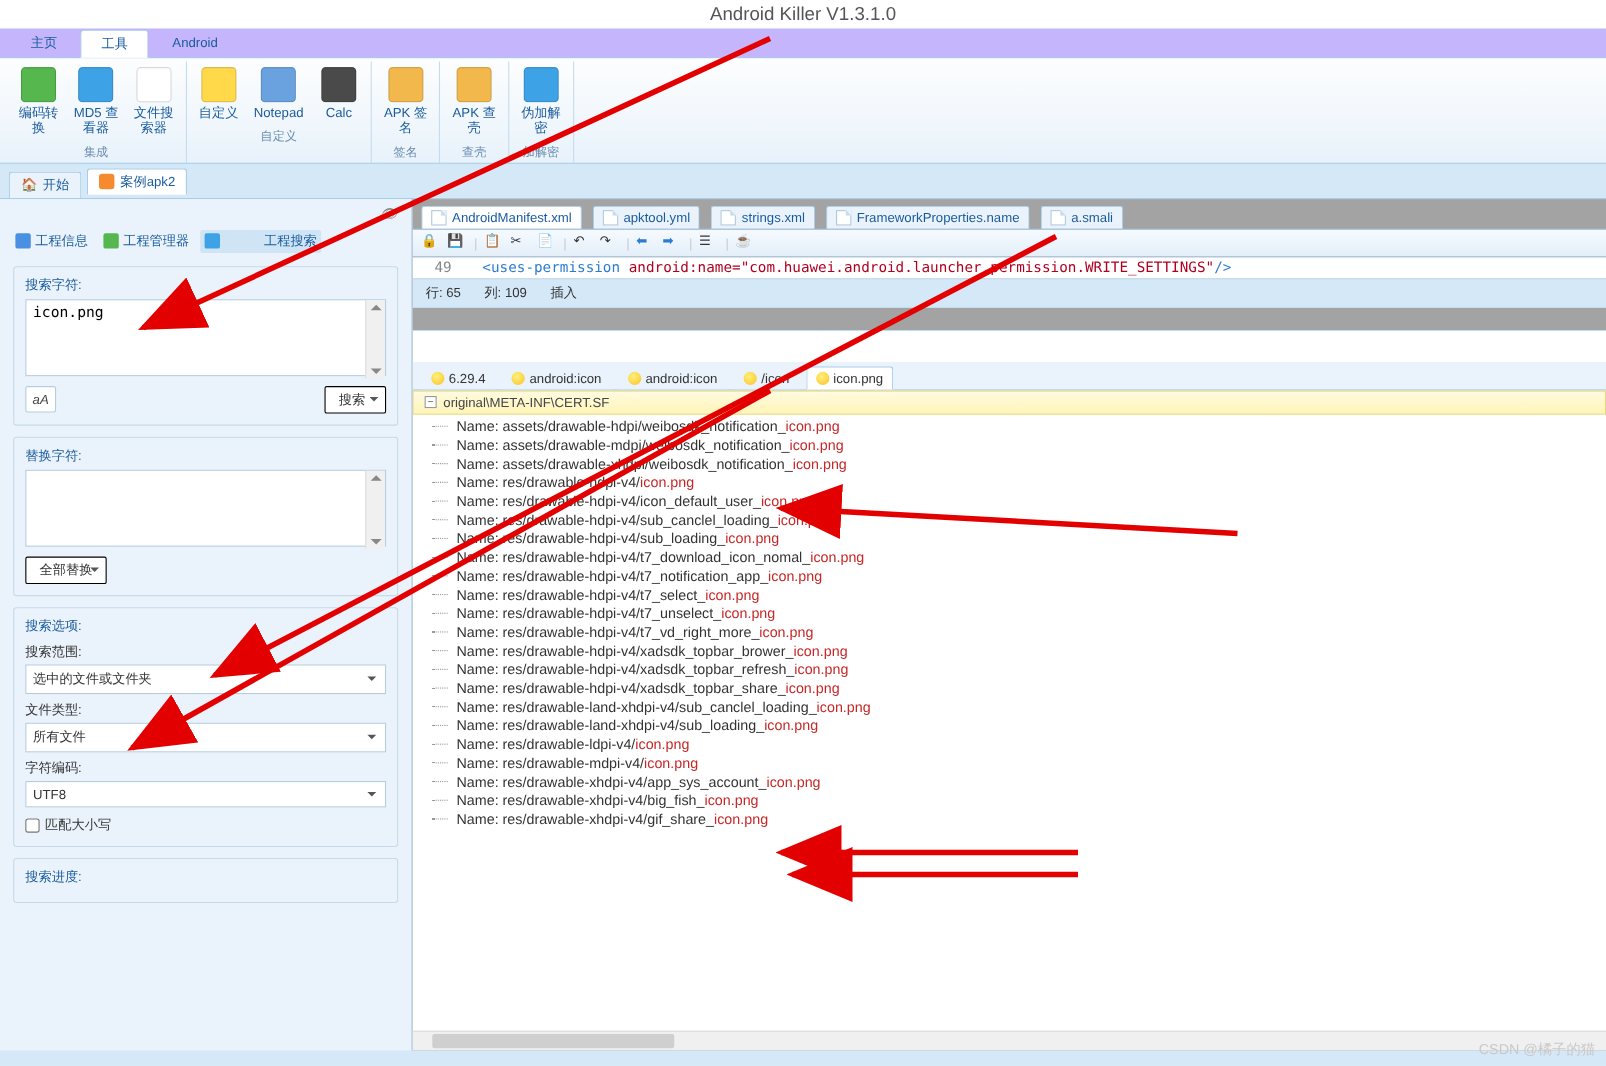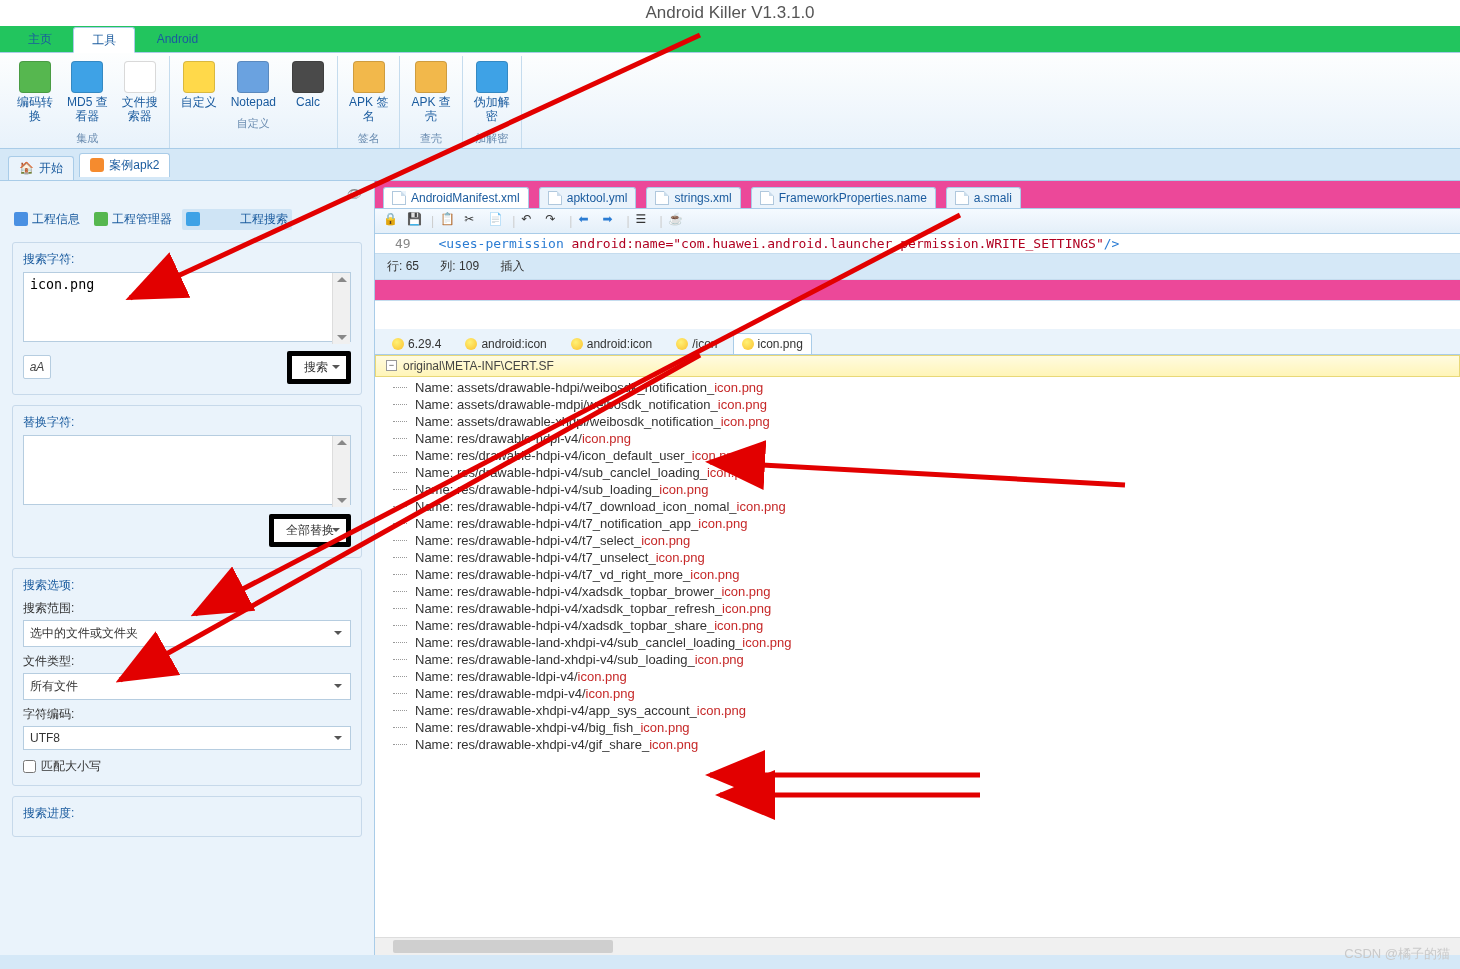--- a/index.html
+++ b/index.html
@@ -1,18 +1,18 @@
 <!DOCTYPE html>
 <html><head>
 <meta charset="utf-8">
 <style>
 * { box-sizing: border-box; margin: 0; padding: 0; }
 body { font-family: "Microsoft YaHei", Arial, sans-serif; font-size: 12px; background: #d5e8f7; color: #333; width: 1460px; height: 969px; overflow: hidden; position: relative; }
 .titlebar { text-align: center; padding: 3px 0; background: #fff; color: #555; font-size: 17px; }
-.menubar { background: #22c55e; padding: 0 10px; border-bottom: 1px solid #a9cce8; }
+.menubar { background: #c4b5fd; padding: 0 10px; border-bottom: 1px solid #a9cce8; }
 .menutab { display: inline-block; padding: 4px 18px 3px; color: #1a5b9e; cursor: pointer; }
 .menutab.active { background: #fff; border: 1px solid #a9cce8; border-bottom: 1px solid #fff; border-radius: 3px 3px 0 0; position: relative; top: 1px; }
 .ribbon { background: linear-gradient(#fdfefe, #e8f2fb); border-bottom: 1px solid #a9cce8; display: flex; padding: 3px 6px 0; }
 .ribbon-group { border-right: 1px solid #c5dcee; padding: 0 4px 2px; text-align: center; }
 .ribbon-items { display: flex; }
 .ribbon-btn { display: flex; flex-direction: column; align-items: center; justify-content: flex-start; padding: 4px 6px; margin: 1px; cursor: pointer; min-width: 48px; }
 .ribbon-icon { width: 32px; height: 32px; margin-bottom: 2px; border-radius: 4px; }
 .ribbon-label { color: #1a5b9e; font-size: 12px; line-height: 1.2; text-align: center; white-space: pre-line; }
 .ribbon-grouplabel { color: #6a8cb0; font-size: 11px; padding-top: 2px; }
 .tabstrip { background: #d5e8f7; padding: 4px 8px 0; border-bottom: 1px solid #a9cce8; }
@@ -28,27 +28,27 @@
 .fieldset { border: 1px solid #c7d9ea; border-radius: 3px; margin: 4px 6px 10px; padding: 8px 10px 10px; background: #eaf3fb; }
 .fieldset .legend { color: #1a5b9e; font-size: 12px; margin-bottom: 4px; }
 .searchbox { width: 100%; height: 70px; border: 1px solid #b6cde0; background: #fff; padding: 4px 24px 4px 6px; resize: none; position: relative; }
 .searchwrap { position: relative; }
 .scrollstub { position: absolute; right: 1px; top: 1px; bottom: 1px; width: 18px; background: #f0f0f0; border-left: 1px solid #ddd; }
 .scrollstub::before, .scrollstub::after { content: ""; position: absolute; left: 4px; right: 4px; height: 0; border-left: 5px solid transparent; border-right: 5px solid transparent; }
 .scrollstub::before { top: 4px; border-bottom: 5px solid #888; }
 .scrollstub::after { bottom: 4px; border-top: 5px solid #888; }
 .btnrow { display: flex; justify-content: space-between; align-items: center; margin-top: 6px; }
 .iconbtn { width: 28px; height: 24px; border: 1px solid #b6cde0; background: #fff; display: flex; align-items: center; justify-content: center; cursor: pointer; font-style: italic; color: #444; border-radius: 2px; }
-.dropbtn { border: 5px solid #000000; background: #fff; padding: 3px 18px 3px 12px; cursor: pointer; position: relative; border-radius: 2px; }
+.dropbtn { border: 1px solid #000000; background: #fff; padding: 3px 18px 3px 12px; cursor: pointer; position: relative; border-radius: 2px; }
 .dropbtn::after { content: ""; position: absolute; right: 6px; top: 50%; margin-top: -2px; border-left: 4px solid transparent; border-right: 4px solid transparent; border-top: 4px solid #555; }
 .formlabel { color: #333; margin: 6px 0 3px; }
 .formselect { width: 100%; border: 1px solid #b6cde0; background: #fff; padding: 4px 20px 4px 6px; position: relative; cursor: pointer; }
 .formselect::after { content: ""; position: absolute; right: 8px; top: 50%; margin-top: -2px; border-left: 4px solid transparent; border-right: 4px solid transparent; border-top: 4px solid #555; }
 .checkbox { display: flex; align-items: center; gap: 5px; margin-top: 8px; }
-.rightpanel { flex: 1; display: flex; flex-direction: column; background: #ec4899; overflow: hidden; }
+.rightpanel { flex: 1; display: flex; flex-direction: column; background: #a3a3a3; overflow: hidden; }
 .filetabs { padding: 6px 8px 0; display: flex; gap: 10px; }
 .filetab { display: inline-flex; align-items: center; gap: 5px; padding: 3px 8px; background: #eaf3fb; border: 1px solid #a9cce8; border-bottom: none; border-radius: 3px 3px 0 0; cursor: pointer; color: #1a5b9e; }
 .filetab.active { background: #fff; }
 .file-icon { width: 14px; height: 14px; border: 1px solid #b0c8dd; background: #fff; position: relative; }
 .file-icon::after { content: ""; position: absolute; right: -1px; top: -1px; border-top: 5px solid #eaf3fb; border-left: 5px solid #cadceb; }
 .toolbar { background: linear-gradient(#f5faff, #e4eff9); border-top: 1px solid #a9cce8; border-bottom: 1px solid #a9cce8; padding: 3px 8px; display: flex; gap: 6px; align-items: center; }
 .tbicon { width: 18px; height: 18px; cursor: pointer; }
 .codeline { background: #fff; padding: 2px 20px; font-family: Consolas, monospace; font-size: 13px; white-space: nowrap; overflow: hidden; }
 .codeline .ln { color: #888; margin-right: 20px; }
 .codeline .tag { color: #2b7cd3; }
@@ -194,21 +194,21 @@
         <div class="dropbtn">搜索</div>
       </div>
     </div>
 
     <div class="fieldset">
       <div class="legend">替换字符:</div>
       <div class="searchwrap">
         <textarea class="searchbox" style=""></textarea>
         <div class="scrollstub"></div>
       </div>
-      <div class="btnrow" style="justify-content:flex-end">
+      <div class="btnrow" style="">
         <div class="dropbtn" style="padding-right:12px">全部替换</div>
       </div>
     </div>
 
     <div class="fieldset">
       <div class="legend">搜索选项:</div>
       <div class="formlabel">搜索范围:</div>
       <div class="formselect">选中的文件或文件夹</div>
       <div class="formlabel">文件类型:</div>
       <div class="formselect">所有文件</div>

